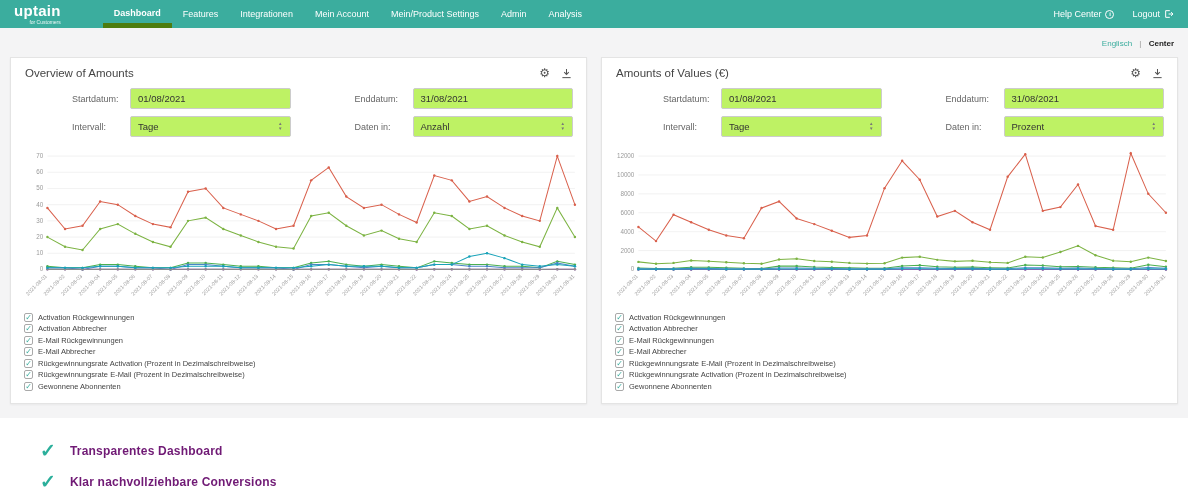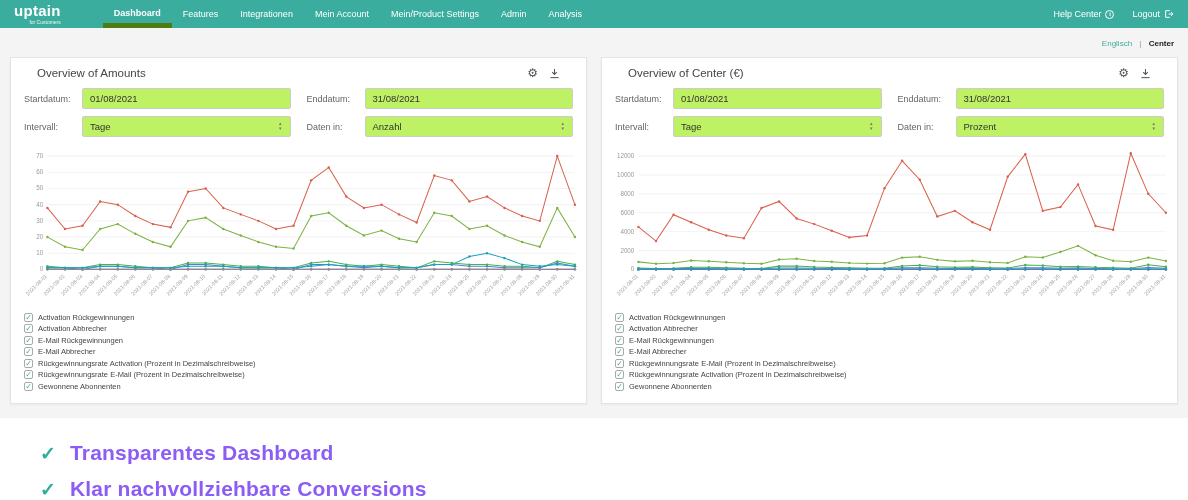--- a/index.html
+++ b/index.html
@@ -22,48 +22,48 @@
 
   
   .main { background:#F4F4F5; padding:4px 10px 14px; }
   .lang { text-align:right; font-size:8px; padding:7px 4px 9px; }
   .lang .en { color:#3BAD9E; cursor:pointer; }
   .lang .sep { color:#999; margin:0 5px; }
   .lang .de { color:#222; font-weight:bold; cursor:pointer; }
 
   .cards { display:flex; gap:14px; }
   .card { flex:1; background:#fff; border:1px solid #E4E4E4; box-shadow:0 1px 2px rgba(0,0,0,0.05); }
-  .card-header { display:flex; justify-content:space-between; align-items:center; padding:9px 26px 7px; }
+  .card-header { display:flex; justify-content:space-between; align-items:center; padding:9px 14px 7px; }
   .card-title { font-size:11.5px; color:#454545; }
   .card-icons { display:flex; gap:11px; align-items:center; }
   .icon-btn { font-size:12px; color:#555; cursor:pointer; line-height:1; }
 
   .fields { padding:2px 13px 6px; }
   .field-row { display:flex; gap:16px; margin-bottom:7px; }
-  .field { flex:1; display:flex; align-items:center; }
+  .field { flex:1; display:flex; align-items:center;margin-left:48px; }
   .field-label { font-size:9px; color:#666; width:58px; flex-shrink:0; }
   .field-input { flex:1; border:1px solid #CCC; border-radius:2px; height:21px; font-size:9.5px;
     color:#333; padding:0 7px; display:flex; align-items:center; background:#bef264; cursor:text;text-align:right; }
   .field-select { justify-content:space-between; cursor:pointer; }
   .select-arrows { display:flex; flex-direction:column; font-size:4.5px; color:#777; line-height:1.05; }
 
   .chart-wrap { padding:0 4px; }
   svg.chart { width:100%; display:block; }
 
   .legend { padding:3px 13px 10px; }
   .legend-row { display:flex; align-items:center; margin-bottom:2.5px; cursor:pointer; }
   .legend-check { width:9px; height:9px; border:1px solid #A9A9A9; border-radius:2px; background:#fff;
     font-size:8px; line-height:8px; text-align:center; color:#3BAD9E; margin-right:5px; flex-shrink:0; }
   .legend-label { font-size:7.5px; color:#444; }
 
   
   .footer { background:#fff; padding:23px 0 0 40px; }
   .footer-row { display:flex; align-items:center; margin-bottom:12px; }
   .footer-check { font-size:19px; font-weight:bold; margin-right:14px; line-height:1; }
-  .footer-text { font-size:21px; font-weight:bold; color:#8b5cf6; letter-spacing:0.2px; }
+  .footer-text { font-size:12px; font-weight:bold; color:#701a75; letter-spacing:0.2px; }
 </style>
 </head>
 <body>
 
 <div class="navbar">
   <div class="logo">
     <span class="logo-main">uptain</span>
     <span class="logo-sub">for Customers</span>
   </div>
   <div class="nav-items">
@@ -448,21 +448,21 @@
           </div>
           <div class="legend-row">
             <span class="legend-check">✓</span>
             <span class="legend-label">Gewonnene Abonnenten</span>
           </div>
         </div>
     </div>
 
     <div class="card">
       <div class="card-header">
-        <span class="card-title">Overview of Center (€)</span>
+        <span class="card-title">Amounts of Values (€)</span>
         <span class="card-icons">
           <span class="icon-btn">⚙</span>
           <svg class="icon-btn" width="11" height="11" viewBox="0 0 12 12">
             <path d="M6 1v6M3.5 4.5L6 7l2.5-2.5" fill="none" stroke="#555" stroke-width="1.1"></path>
             <path d="M1.5 10.5h9" stroke="#555" stroke-width="1.1"></path>
           </svg>
         </span>
       </div>
       <div class="fields">
         <div class="field-row">

